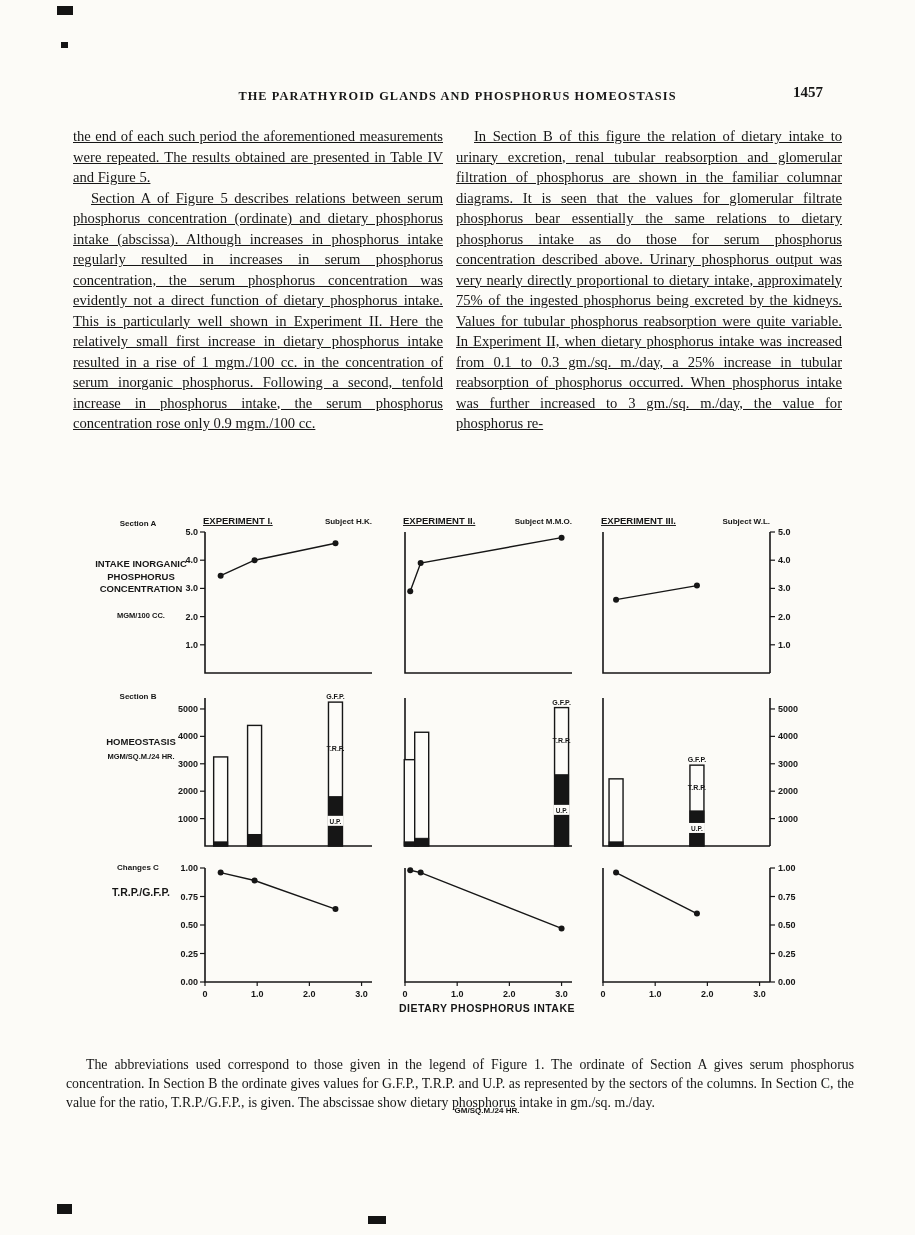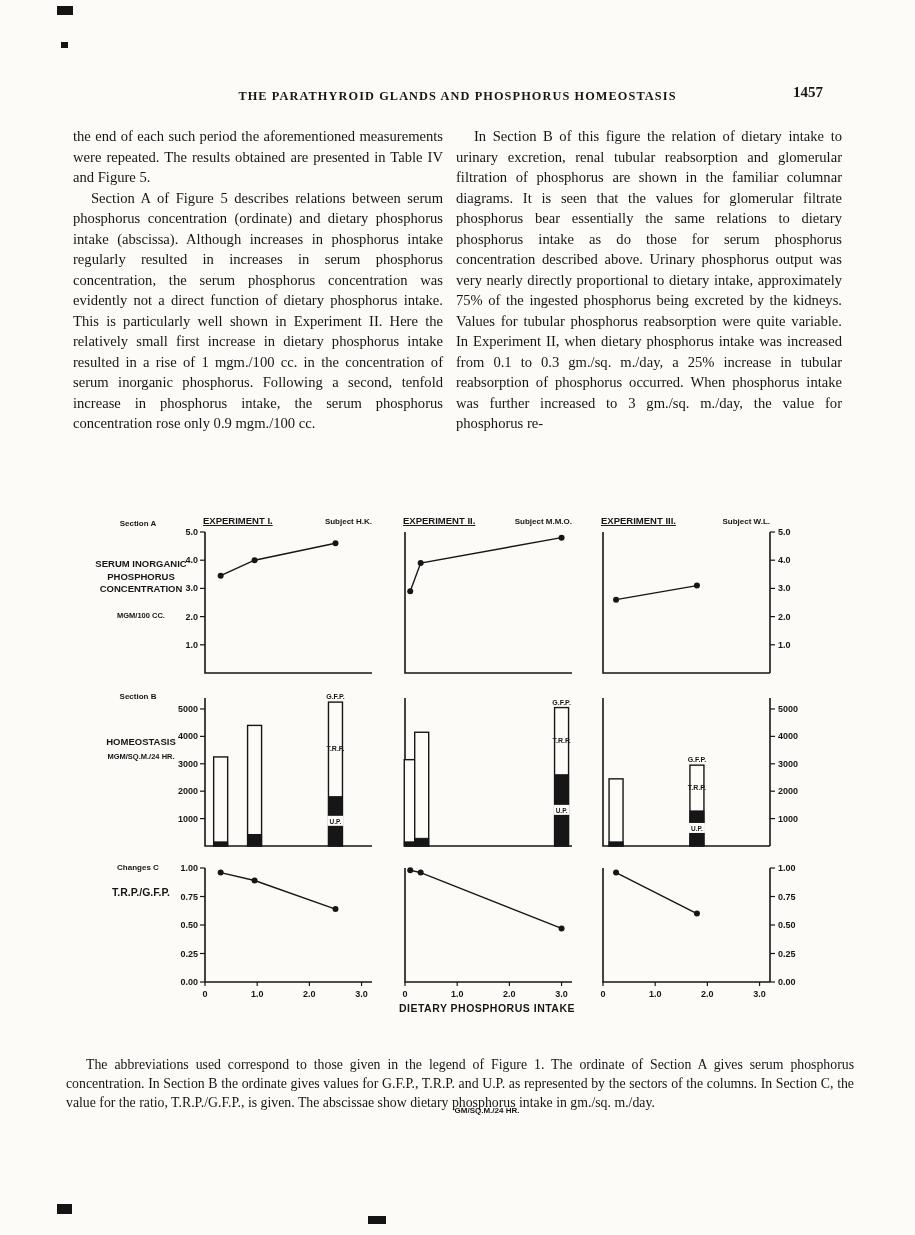--- a/index.html
+++ b/index.html
@@ -5,21 +5,21 @@
   *{margin:0;padding:0;box-sizing:border-box;}
   html,body{background:#fcfbf7;}
   .page{position:relative;width:915px;height:1235px;background:#fcfbf7;overflow:hidden;
         font-family:"Liberation Serif","DejaVu Serif",serif;color:#161616;}
   .running-head{position:absolute;top:86px;left:0;width:100%;text-align:center;}
   .running-title{font-size:12.3px;font-weight:bold;letter-spacing:1.1px;}
   .pagenum{position:absolute;top:84px;right:92px;font-size:15px;font-weight:bold;margin-left:45px;}
   .col{position:absolute;top:126px;font-size:14.6px;line-height:20.5px;text-align:justify;}
   .col-left{left:73px;width:370px;}
   .col-right{left:456px;width:386px;}
-  .col p{margin:0;text-indent:18px;}
+  .col p{margin:0;text-indent:18px;text-decoration:underline;}
   .col p.noindent{text-indent:0;}
   .figlabel{position:absolute;font-family:"Liberation Sans","DejaVu Sans",sans-serif;
             font-weight:bold;color:#161616;text-align:center;}
   .sec-tag{font-size:8px;}
   .fig-svg{position:absolute;left:160px;}
   svg text{font-family:"Liberation Sans","DejaVu Sans",sans-serif;fill:#161616;}
   .xaxis-label{font-size:10.5px;letter-spacing:0.5px;}
   .xaxis-units{font-size:8px;}
   .caption-title{position:absolute;top:1036px;left:0;width:100%;text-align:center;
                  font-size:13.5px;font-variant:small-caps;letter-spacing:0.4px;}
@@ -46,21 +46,21 @@
     <p class="noindent">the end of each such period the aforementioned measurements were repeated.  The results obtained are presented in Table IV and Figure 5.</p>
     <p>Section A of Figure 5 describes relations between serum phosphorus concentration (ordinate) and dietary phosphorus intake (abscissa).  Although increases in phosphorus intake regularly resulted in increases in serum phosphorus concentration, the serum phosphorus concentration was evidently not a direct function of dietary phosphorus intake.  This is particularly well shown in Experiment II.  Here the relatively small first increase in dietary phosphorus intake resulted in a rise of 1 mgm./100 cc. in the concentration of serum inorganic phosphorus.  Following a second, tenfold increase in phosphorus intake, the serum phosphorus concentration rose only 0.9 mgm./100 cc.</p>
   </div>
   <div class="col col-right">
     <p>In Section B of this figure the relation of dietary intake to urinary excretion, renal tubular reabsorption and glomerular filtration of phosphorus are shown in the familiar columnar diagrams.  It is seen that the values for glomerular filtrate phosphorus bear essentially the same relations to dietary phosphorus intake as do those for serum phosphorus concentration described above.  Urinary phosphorus output was very nearly directly proportional to dietary intake, approximately 75% of the ingested phosphorus being excreted by the kidneys.  Values for tubular phosphorus reabsorption were quite variable.  In Experiment II, when dietary phosphorus intake was increased from 0.1 to 0.3 gm./sq. m./day, a 25% increase in tubular reabsorption of phosphorus occurred.  When phosphorus intake was further increased to 3 gm./sq. m./day, the value for phosphorus re-</p>
   </div>
 
   <div>
 
     <div class="figlabel sec-tag" style="left:108px;top:519px;width:60px;">Section A</div>
-    <div class="figlabel" style="left:95px;top:558px;width:92px;font-size:9.5px;line-height:12.5px;">SERUM INORGANIC PHOSPHORUS CONCENTRATION</div>
+    <div class="figlabel" style="left:95px;top:558px;width:92px;font-size:9.5px;line-height:12.5px;">INTAKE INORGANIC PHOSPHORUS CONCENTRATION</div>
     <div class="figlabel" style="left:95px;top:611px;width:92px;font-size:7.5px;">MGM/100 CC.</div>
 
     <div class="figlabel sec-tag" style="left:108px;top:692px;width:60px;">Section B</div>
     <div class="figlabel" style="left:95px;top:736px;width:92px;font-size:9.5px;">HOMEOSTASIS</div>
     <div class="figlabel" style="left:83px;top:752px;width:116px;font-size:7.5px;">MGM/SQ.M./24 HR.</div>
 
     <div class="figlabel sec-tag" style="left:108px;top:863px;width:60px;">Changes C</div>
     <div class="figlabel" style="left:88px;top:886px;width:106px;font-size:10.5px;">T.R.P./G.F.P.</div>
 
     <svg id="chart-row-a" class="fig-svg" style="top:514px;" width="680" height="172">

